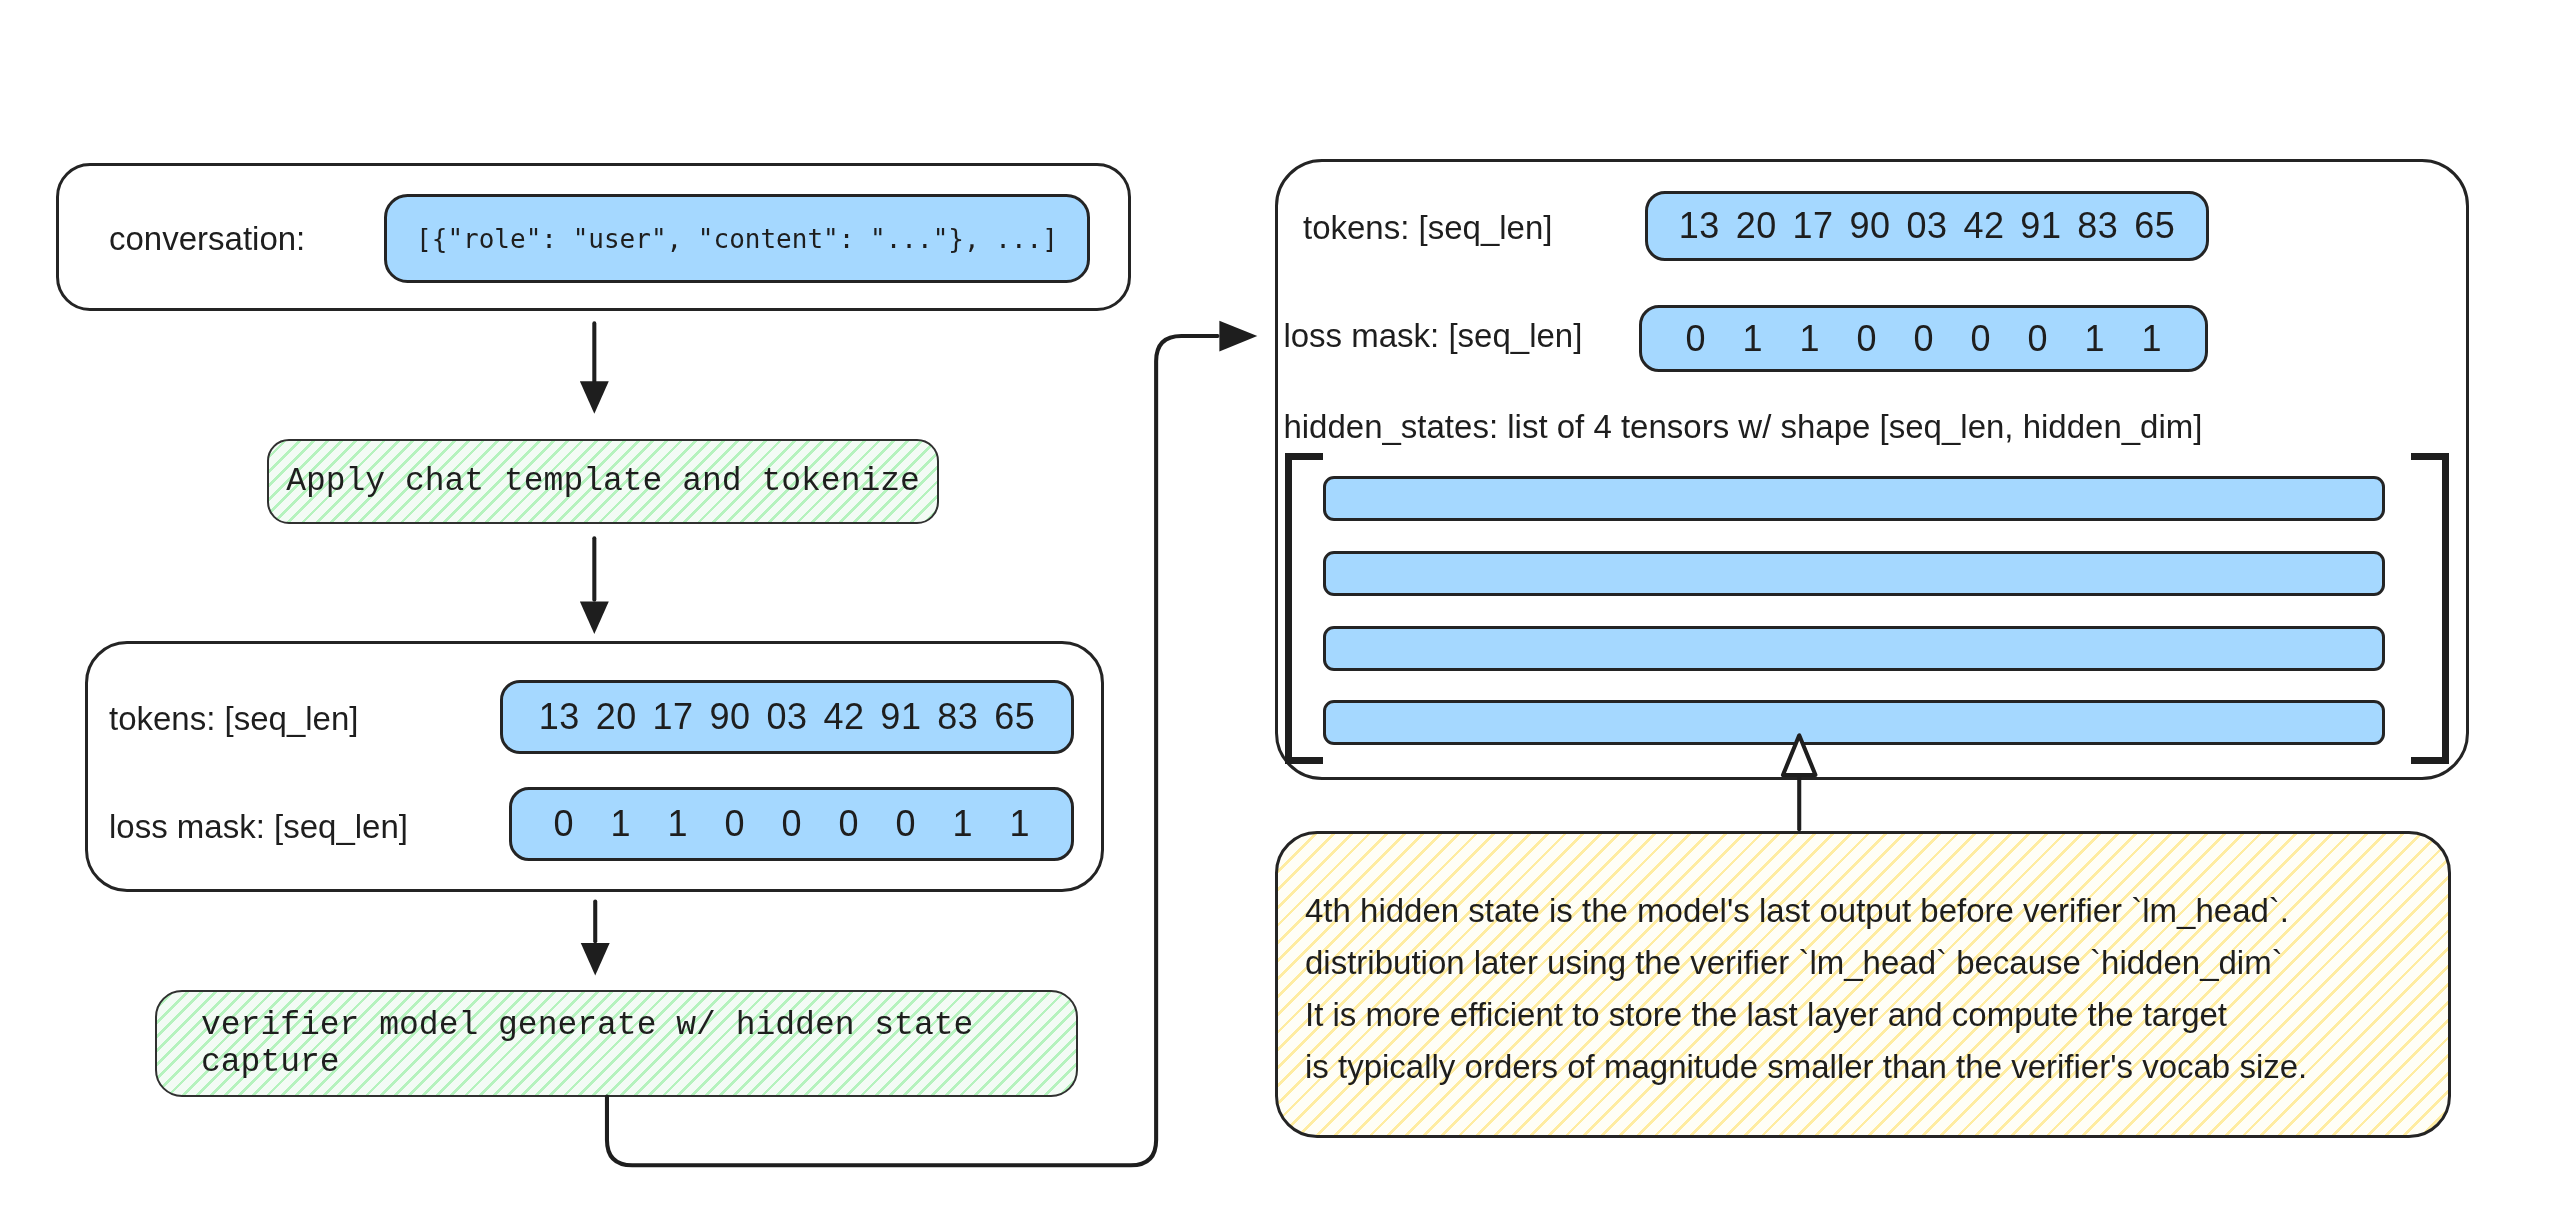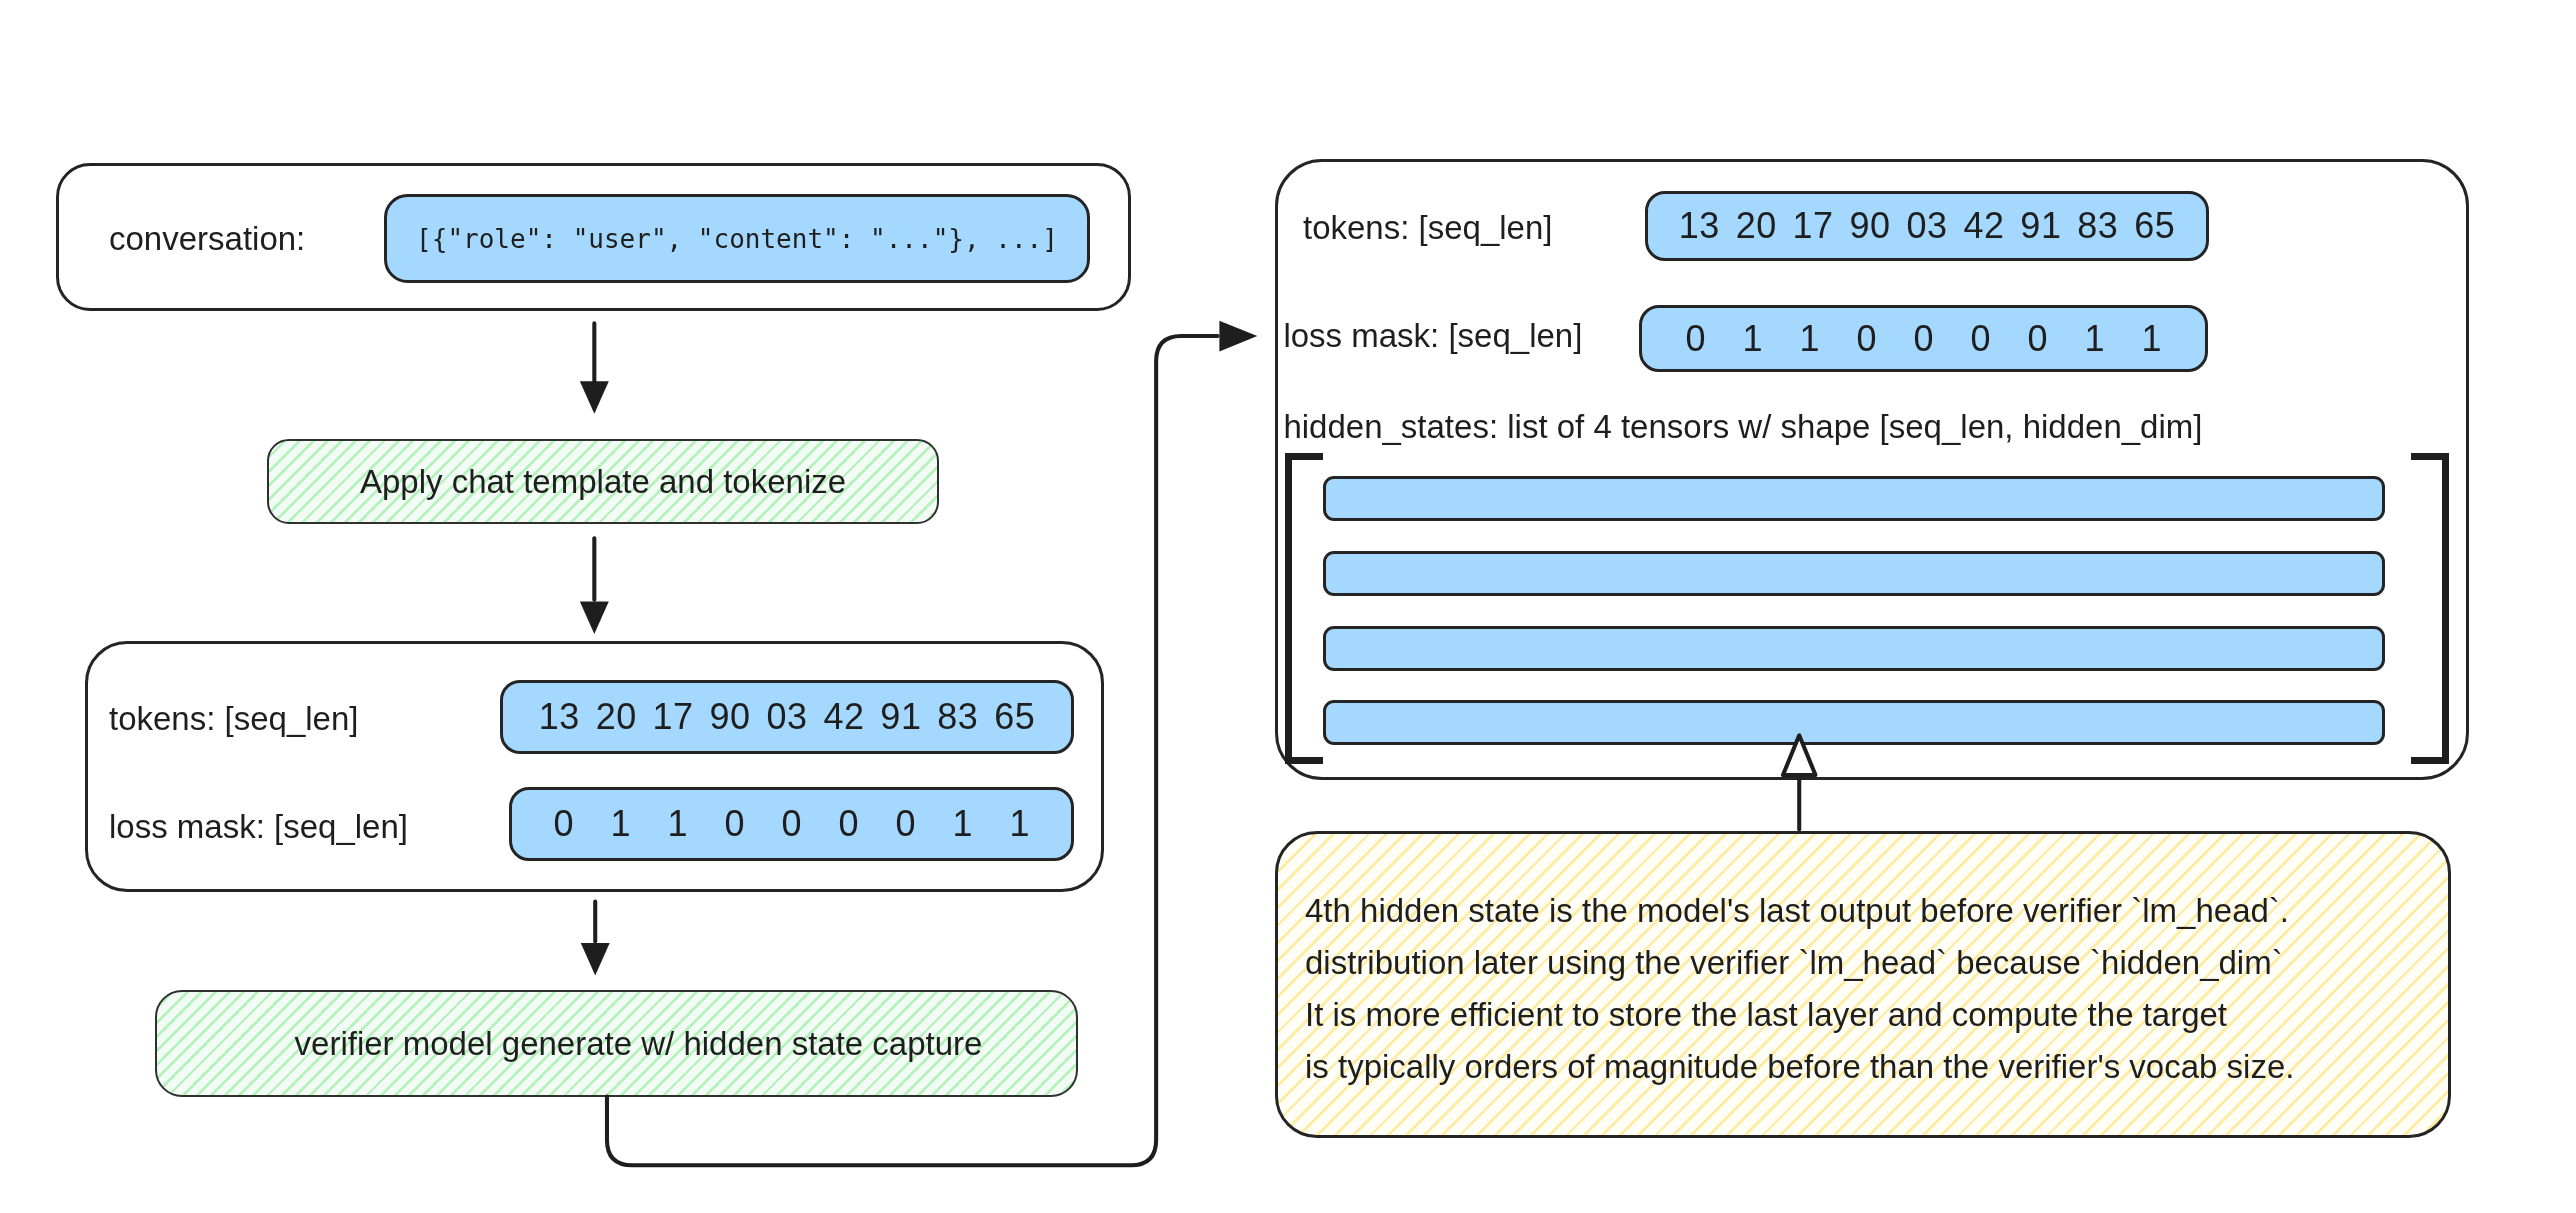--- a/index.html
+++ b/index.html
@@ -12,21 +12,21 @@
   .box{position:absolute;background:#ffffff;border:3.2px solid #242424;box-sizing:border-box;}
 
   .conv-box{left:56px;top:163px;width:1075px;height:148px;border-radius:34px;}
   .conv-label{position:absolute;left:50px;top:54px;font-size:33px;}
   .conv-pill{position:absolute;left:325px;top:28px;width:706px;height:89px;border-radius:23.5px;
              background:#a5d8ff;border:3.2px solid #242424;box-sizing:border-box;
              display:flex;align-items:center;justify-content:center;}
   .code{font-family:"DejaVu Sans Mono", monospace;font-size:26px;white-space:pre;}
 
   .hatch-green{background-color:#f3fbf5;
-    background-image:repeating-linear-gradient(135deg, rgba(178,242,187,0.95) 0px, rgba(178,242,187,0.95) 2.7px, rgba(0,0,0,0) 2.7px, rgba(0,0,0,0) 10px);}
+    background-image:repeating-linear-gradient(135deg, rgba(178,242,187,0.95) 0px, rgba(178,242,187,0.95) 2.7px, rgba(0,0,0,0) 2.7px, rgba(0,0,0,0) 10px);font-family:Liberation Mono, monospace;}
   .hatch-yellow{background-color:#fffef6;
     background-image:repeating-linear-gradient(135deg, rgba(255,232,140,0.80) 0px, rgba(255,232,140,0.80) 2.7px, rgba(0,0,0,0) 2.7px, rgba(0,0,0,0) 12.6px);padding-left:16px;}
 
   .step{display:flex;align-items:center;justify-content:center;font-size:33px;border:2.7px solid #303030;}
   .step1{left:267px;top:439px;width:672px;height:85px;border-radius:22px;}
   .step2{left:155px;top:990px;width:923px;height:107px;border-radius:27px;padding-left:44px;}
 
   .tokens-box{left:85px;top:641px;width:1019px;height:251px;border-radius:42px;}
   .row-label{position:absolute;font-size:33px;white-space:nowrap;}
   .pill{position:absolute;background:#a5d8ff;border:3.2px solid #242424;box-sizing:border-box;
@@ -91,21 +91,21 @@
     <div class="hbar" style="top:389px;"></div>
     <div class="hbar" style="top:464px;"></div>
     <div class="hbar" style="top:538px;"></div>
   </div>
 
   <div class="box note-box hatch-yellow">
     <div class="note-text">
       <div>4th hidden state is the model's last output before verifier `lm_head`.</div>
       <div>distribution later using the verifier `lm_head` because `hidden_dim`</div>
       <div>It is more efficient to store the last layer and compute the target</div>
-      <div>is typically orders of magnitude before than the verifier's vocab size.</div>
+      <div>is typically orders of magnitude smaller than the verifier's vocab size.</div>
     </div>
   </div>
 
   <svg class="arrow-layer" viewBox="0 0 2852 1344">
     <g stroke="#1e1e1e" stroke-width="4.5" fill="none" stroke-linecap="round">
       <path d="M658 358 V 424"></path>
       <path d="M658 596 V 664"></path>
       <path d="M659 998 V 1042"></path>
       <path d="M672 1214 V 1262 Q672 1290 700 1290 H 1252 Q1280 1290 1280 1262 V 400 Q1280 372 1308 372 H 1348"></path>
       <path d="M1992 918 V 856"></path>

